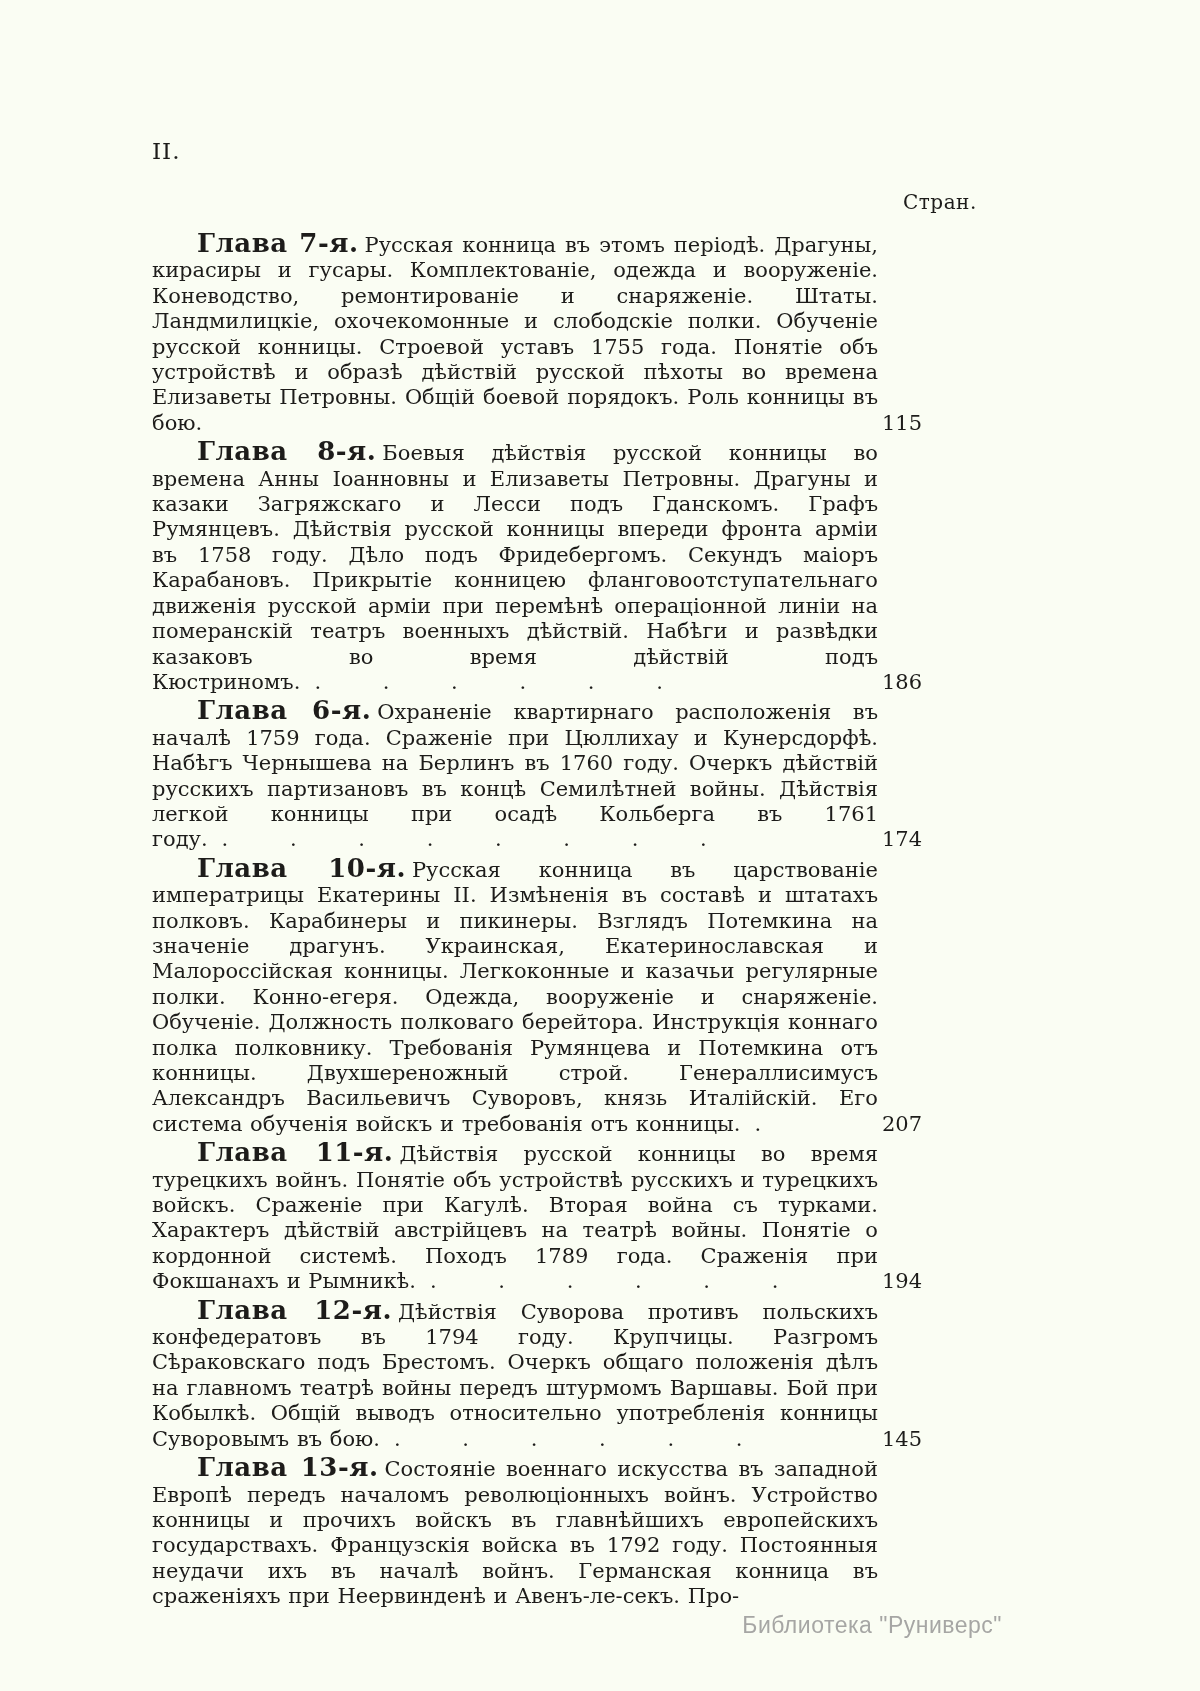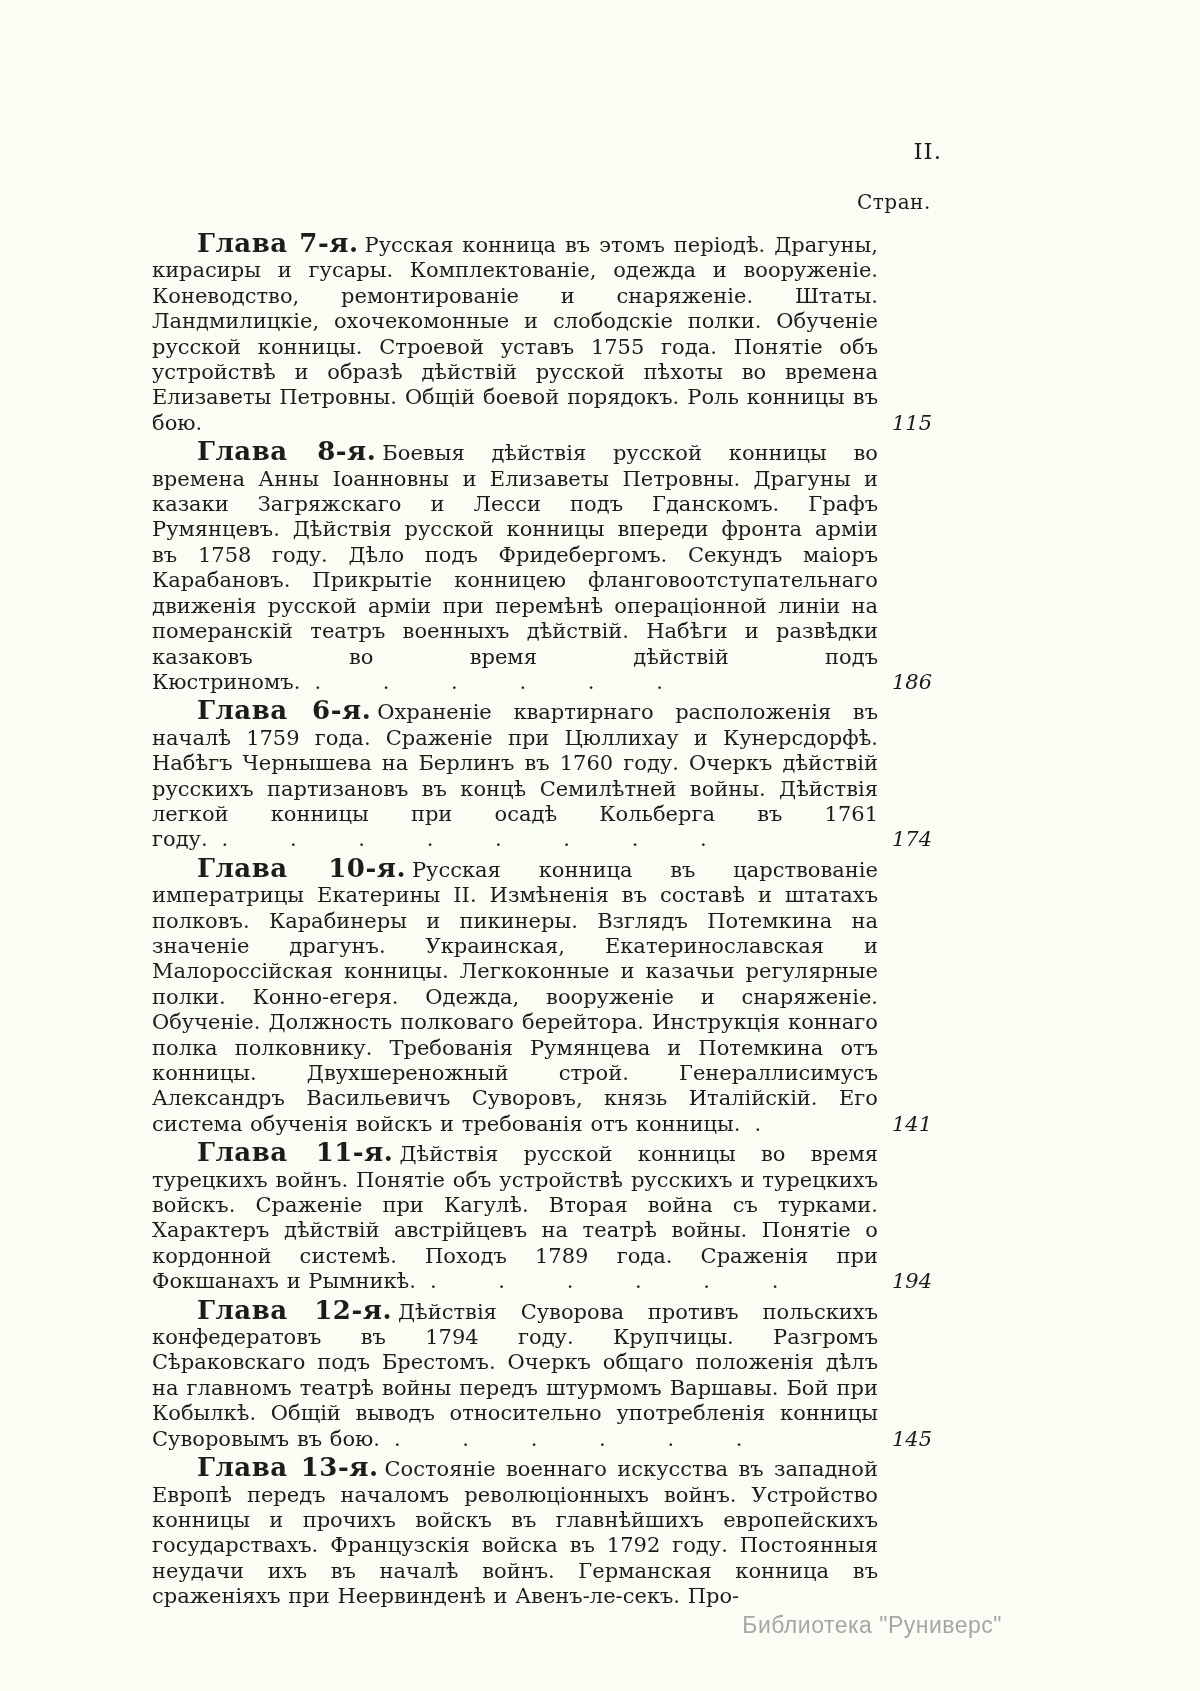--- a/index.html
+++ b/index.html
@@ -15,28 +15,28 @@
     background: #fafdf3;
     color: #1d1c1a;
     font-family: "DejaVu Serif", "Liberation Serif", serif;
     overflow: hidden;
   }
   .roman {
     position: absolute;
     top: 138px;
     left: 152px;
     width: 790px;
-    text-align: right;
+    text-align: left;
     font-size: 23px;
     letter-spacing: 1px;
   }
   .stran {
     position: absolute;
     top: 190px;
-    left: 857px;
+    left: 903px;
     font-size: 20px;
     letter-spacing: 0.5px;
   }
   .content {
     position: absolute;
     top: 223px;
     left: 152px;
     width: 790px;
     margin-top: 8px;
   }
@@ -63,24 +63,23 @@
   .dots {
     word-spacing: 55px;
     padding-left: 14px;
     white-space: nowrap;
   }
   .page-num {
     position: absolute;
     right: 0;
     bottom: 0;
     width: 60px;
-    text-align: center;
+    text-align: left;
     font-size: 21px;
     line-height: 25.4px;
-    font-style: italic;
   }
   .watermark {
     position: absolute;
     right: 198px;
     bottom: 52px;
     font-family: "Liberation Sans", "DejaVu Sans", sans-serif;
     font-size: 23px;
     color: #a6a6a4;
     letter-spacing: 0.5px;
   }
@@ -106,21 +105,21 @@
       <span class="page-num">186</span>
     </div>
 
     <div class="entry">
       <p class="entry-text"><span class="chapter-heading">Глава 6-я.</span><span>Охраненіе квартирнаго расположенія въ началѣ 1759 года. Сраженіе при Цюллихау и Кунерсдорфѣ. Набѣгъ Чернышева на Берлинъ въ 1760 году. Очеркъ дѣйствій русскихъ партизановъ въ концѣ Семилѣтней войны. Дѣйствія легкой конницы при осадѣ Кольберга въ 1761 году.</span><span class="dots">. . . . . . . .</span></p>
       <span class="page-num">174</span>
     </div>
 
     <div class="entry">
       <p class="entry-text"><span class="chapter-heading">Глава 10-я.</span><span>Русская конница въ царствованіе императрицы Екатерины II. Измѣненія въ составѣ и штатахъ полковъ. Карабинеры и пикинеры. Взглядъ Потемкина на значеніе драгунъ. Украинская, Екатеринославская и Малороссійская конницы. Легкоконные и казачьи регулярные полки. Конно-егеря. Одежда, вооруженіе и снаряженіе. Обученіе. Должность полковаго берейтора. Инструкція коннаго полка полковнику. Требованія Румянцева и Потемкина отъ конницы. Двухшереножный строй. Генераллисимусъ Александръ Васильевичъ Суворовъ, князь Италійскій. Его система обученія войскъ и требованія отъ конницы.</span><span class="dots">.</span></p>
-      <span class="page-num">141</span>
+      <span class="page-num">207</span>
     </div>
 
     <div class="entry">
       <p class="entry-text"><span class="chapter-heading">Глава 11-я.</span><span>Дѣйствія русской конницы во время турецкихъ войнъ. Понятіе объ устройствѣ русскихъ и турецкихъ войскъ. Сраженіе при Кагулѣ. Вторая война съ турками. Характеръ дѣйствій австрійцевъ на театрѣ войны. Понятіе о кордонной системѣ. Походъ 1789 года. Сраженія при Фокшанахъ и Рымникѣ.</span><span class="dots">. . . . . .</span></p>
       <span class="page-num">194</span>
     </div>
 
     <div class="entry">
       <p class="entry-text"><span class="chapter-heading">Глава 12-я.</span><span>Дѣйствія Суворова противъ польскихъ конфедератовъ въ 1794 году. Крупчицы. Разгромъ Сѣраковскаго подъ Брестомъ. Очеркъ общаго положенія дѣлъ на главномъ театрѣ войны передъ штурмомъ Варшавы. Бой при Кобылкѣ. Общій выводъ относительно употребленія конницы Суворовымъ въ бою.</span><span class="dots">. . . . . .</span></p>
       <span class="page-num">145</span>

